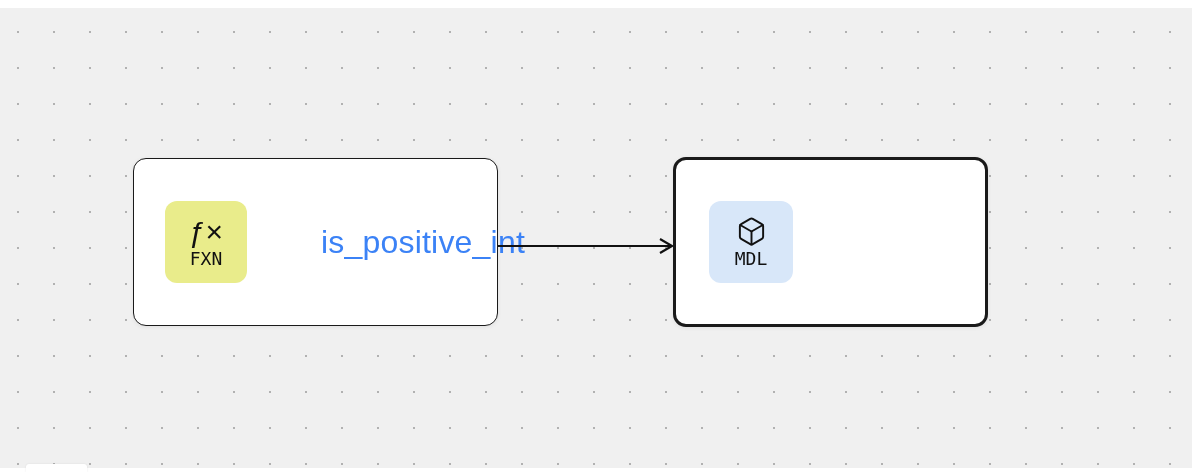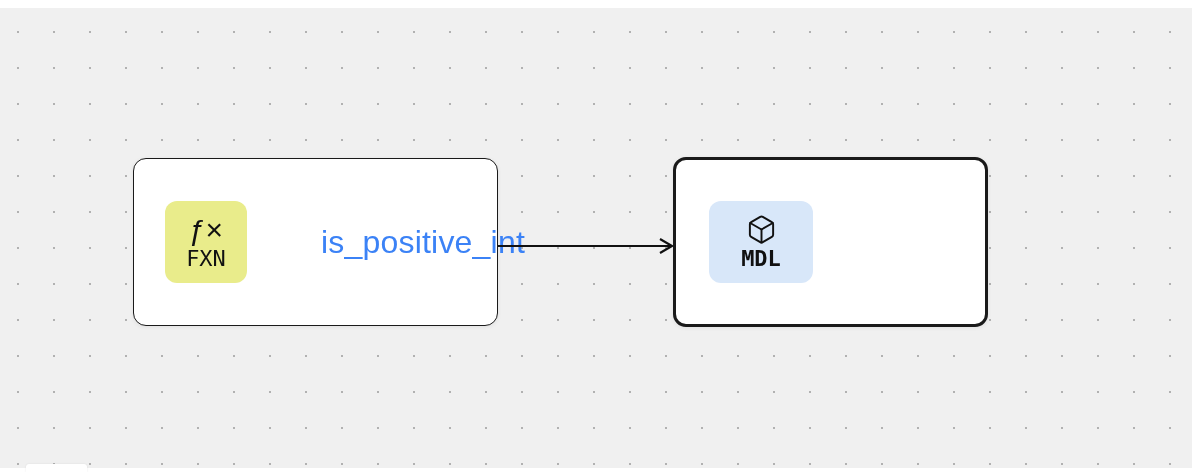--- a/index.html
+++ b/index.html
@@ -63,31 +63,31 @@
   .badge {
     flex: 0 0 auto;
     width: 82px; height: 82px;
     border-radius: 12px;
     display: flex;
     flex-direction: column;
     align-items: center;
     justify-content: center;
     gap: 3px;
   }
-  .node-model .badge { width: 104px; font-weight: bold; }
+  .node-model .badge { width: 84px; }
 
   .badge-glyph {
     font-size: 30px;
     line-height: 1;
     color: #111111;
   }
   .badge-glyph svg { display: block; }
   .badge-label {
     font-family: "DejaVu Sans Mono", monospace;
-    font-size: 22px;
+    font-size: 18px;
     line-height: 1;
     color: #111111;
   }
 
   .node-title {
     font-size: 32px;
     color: #3b82f6;
     letter-spacing: 0.2px;
     white-space: nowrap;
     margin-left: 44px;

